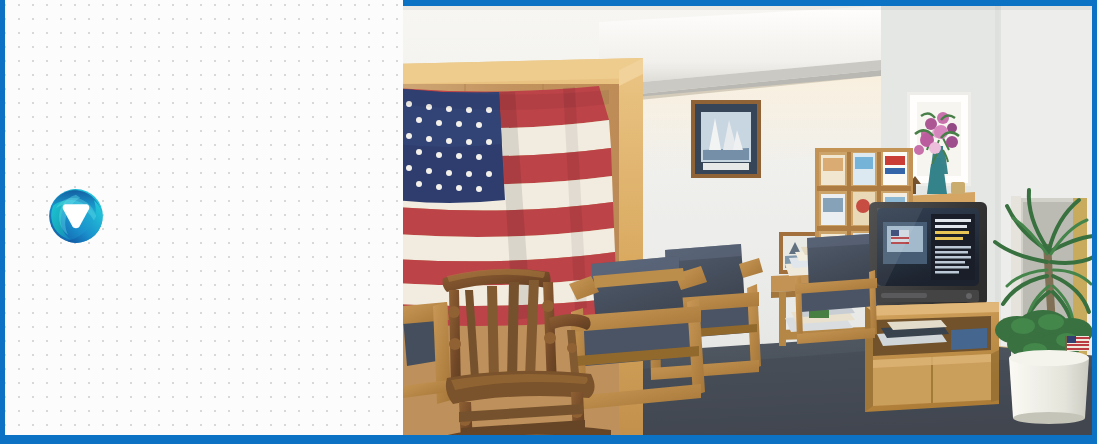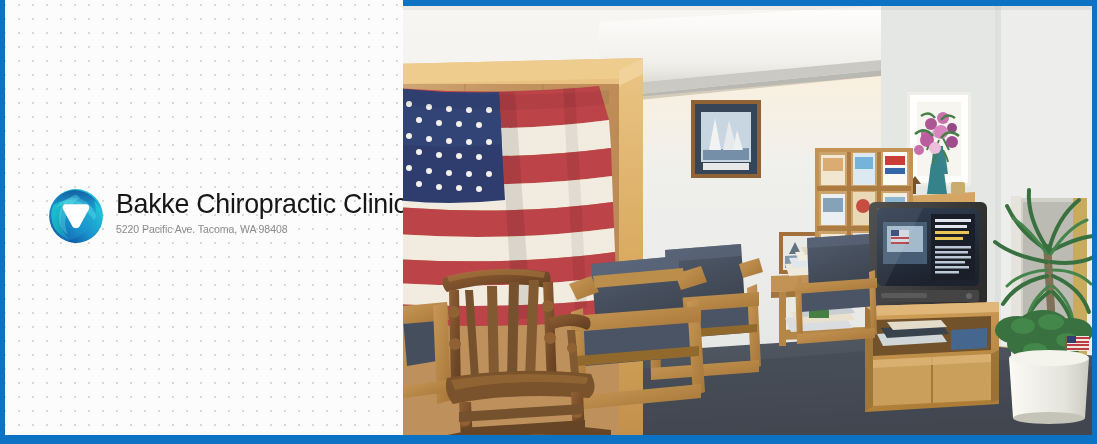--- a/index.html
+++ b/index.html
@@ -170,24 +170,20 @@
           <path d="M96 44 C90 18 68 2 44 4 C26 6 12 18 6 34 C20 22 38 18 54 24 C72 31 84 44 88 60 Z" fill="url(#lg3)" opacity="0.92"></path>
           <path d="M38 98 C64 104 90 90 96 66 C100 48 94 32 82 22 C88 38 86 56 76 68 C64 82 50 92 34 94 Z" fill="url(#lg2)" opacity="0.95"></path>
 
           <path d="M50 12 C30 18 18 36 20 56 C21 68 27 78 36 84 C30 72 29 58 34 46 C39 32 48 22 58 18 Z" fill="#5fe2e8" opacity="0.40"></path>
           <path d="M86 50 C80 30 62 16 42 18 C30 19 20 26 14 36 C26 28 40 27 52 32 C66 38 76 46 82 58 Z" fill="#74e8ee" opacity="0.32"></path>
         </g>
 
         <path d="M50 28 C53 28 55 29 56.5 31.5 L73 62 C75 66 73 71 68 71 L32 71 C27 71 25 66 27 62 L43.5 31.5 C45 29 47 28 50 28 Z" fill="#ffffff" transform="rotate(180 50 50)"></path>
       </svg>
 
-      <div class="brand-text">
-        <div class="brand-title">Bakke Chiropractic Clinic</div>
-        <div class="brand-address">5220 Pacific Ave. Tacoma, WA 98408</div>
-      </div>
     </div>
   </div>
 
   <div class="photo">
     <svg width="694" height="444" viewBox="0 0 694 444" aria-hidden="true">
       <defs>
         <linearGradient id="wallG" x1="0" y1="0" x2="0" y2="1">
           <stop offset="0%" stop-color="#f7f7f5"></stop>
           <stop offset="55%" stop-color="#eceeec"></stop>
           <stop offset="100%" stop-color="#dfe2e1"></stop>

